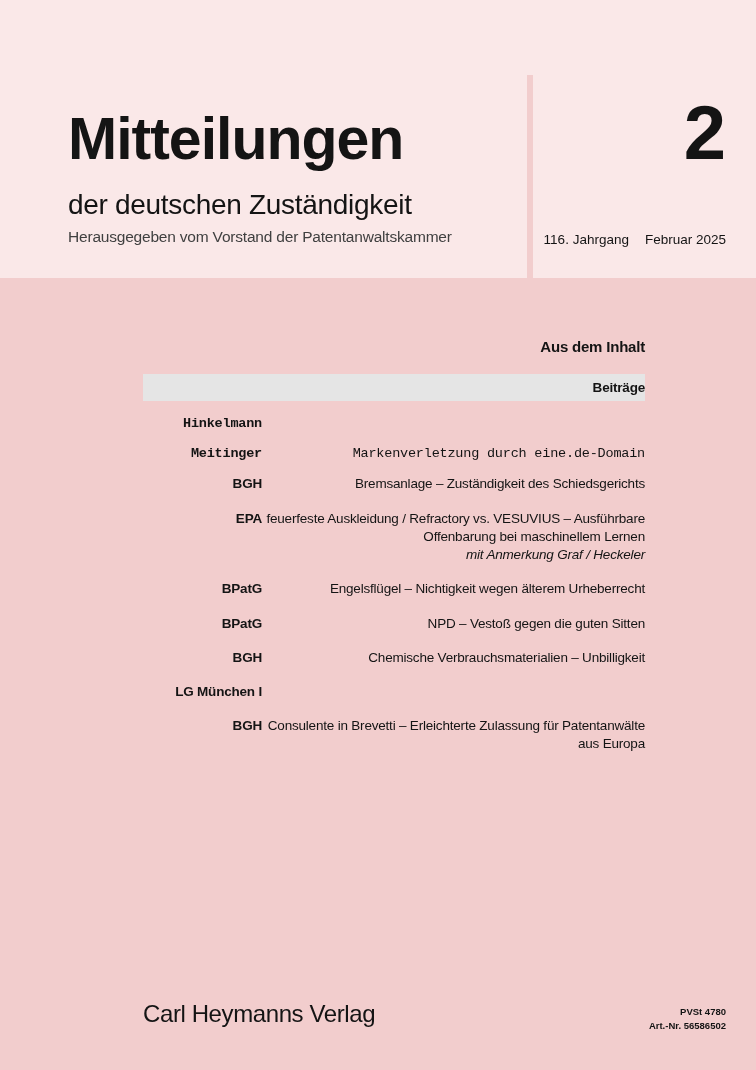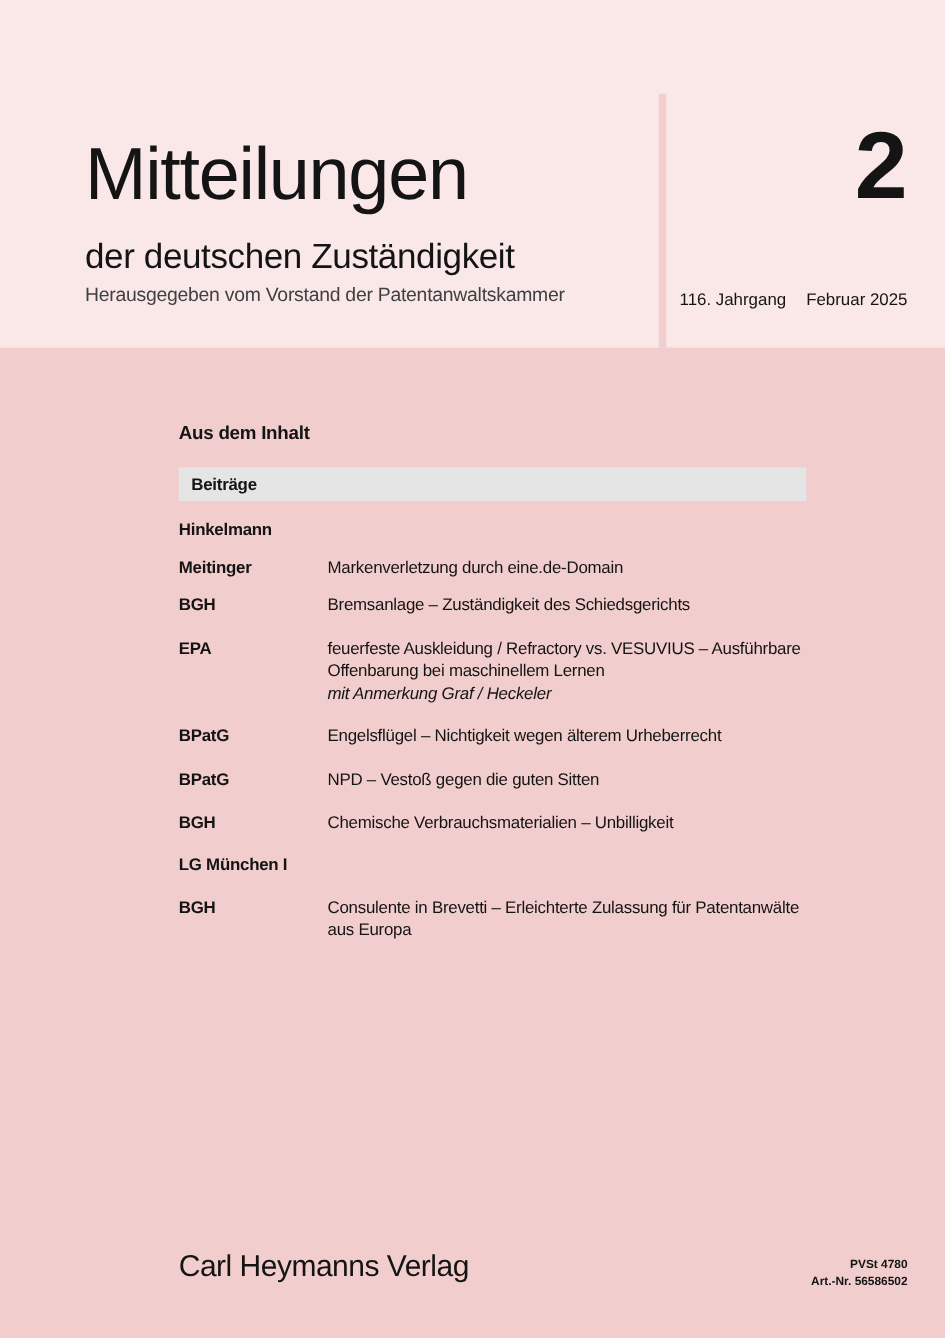--- a/index.html
+++ b/index.html
@@ -40,21 +40,21 @@
     top: 75px;
     width: 217px;
     height: 203px;
     background: #fae8e8;
   }
   .title-main {
     position: absolute;
     left: 68px;
     top: 110px;
     font-size: 59px;
-    font-weight: normal;
+    font-weight: bold;
     letter-spacing: -1px;
     color: #141414;
     line-height: 1;
   }
   .title-sub {
     position: absolute;
     left: 68px;
     top: 190px;
     font-size: 28px;
     color: #141414;
@@ -87,20 +87,21 @@
     white-space: nowrap;
   }
   .issue-meta .vol { margin-right: 16px; }
 
   
   .contents {
     position: absolute;
     left: 143px;
     top: 338px;
     width: 502px;
+    text-align: right;
   }
   .contents-title {
     font-size: 15px;
     font-weight: bold;
     color: #141414;
     margin-bottom: 19px;
     letter-spacing: -0.2px;
   }
   .section-head {
     background: #e5e5e5;
@@ -131,21 +132,21 @@
   .entry-title {
     flex: 1 1 auto;
     font-size: 13.5px;
     color: #141414;
     line-height: 1.35;
     letter-spacing: -0.2px;
   }
   .entry-note {
     font-style: italic;
   }
-  .entries-beitraege .entry { margin-bottom: 12px; }
+  .entries-beitraege .entry { margin-bottom: 12px; font-family: Liberation Mono, monospace; }
   .entries-entscheidungen .entry { margin-bottom: 16px; }
 
   
   .publisher {
     position: absolute;
     left: 143px;
     top: 1000px;
     font-size: 24px;
     color: #141414;
     letter-spacing: -0.4px;

